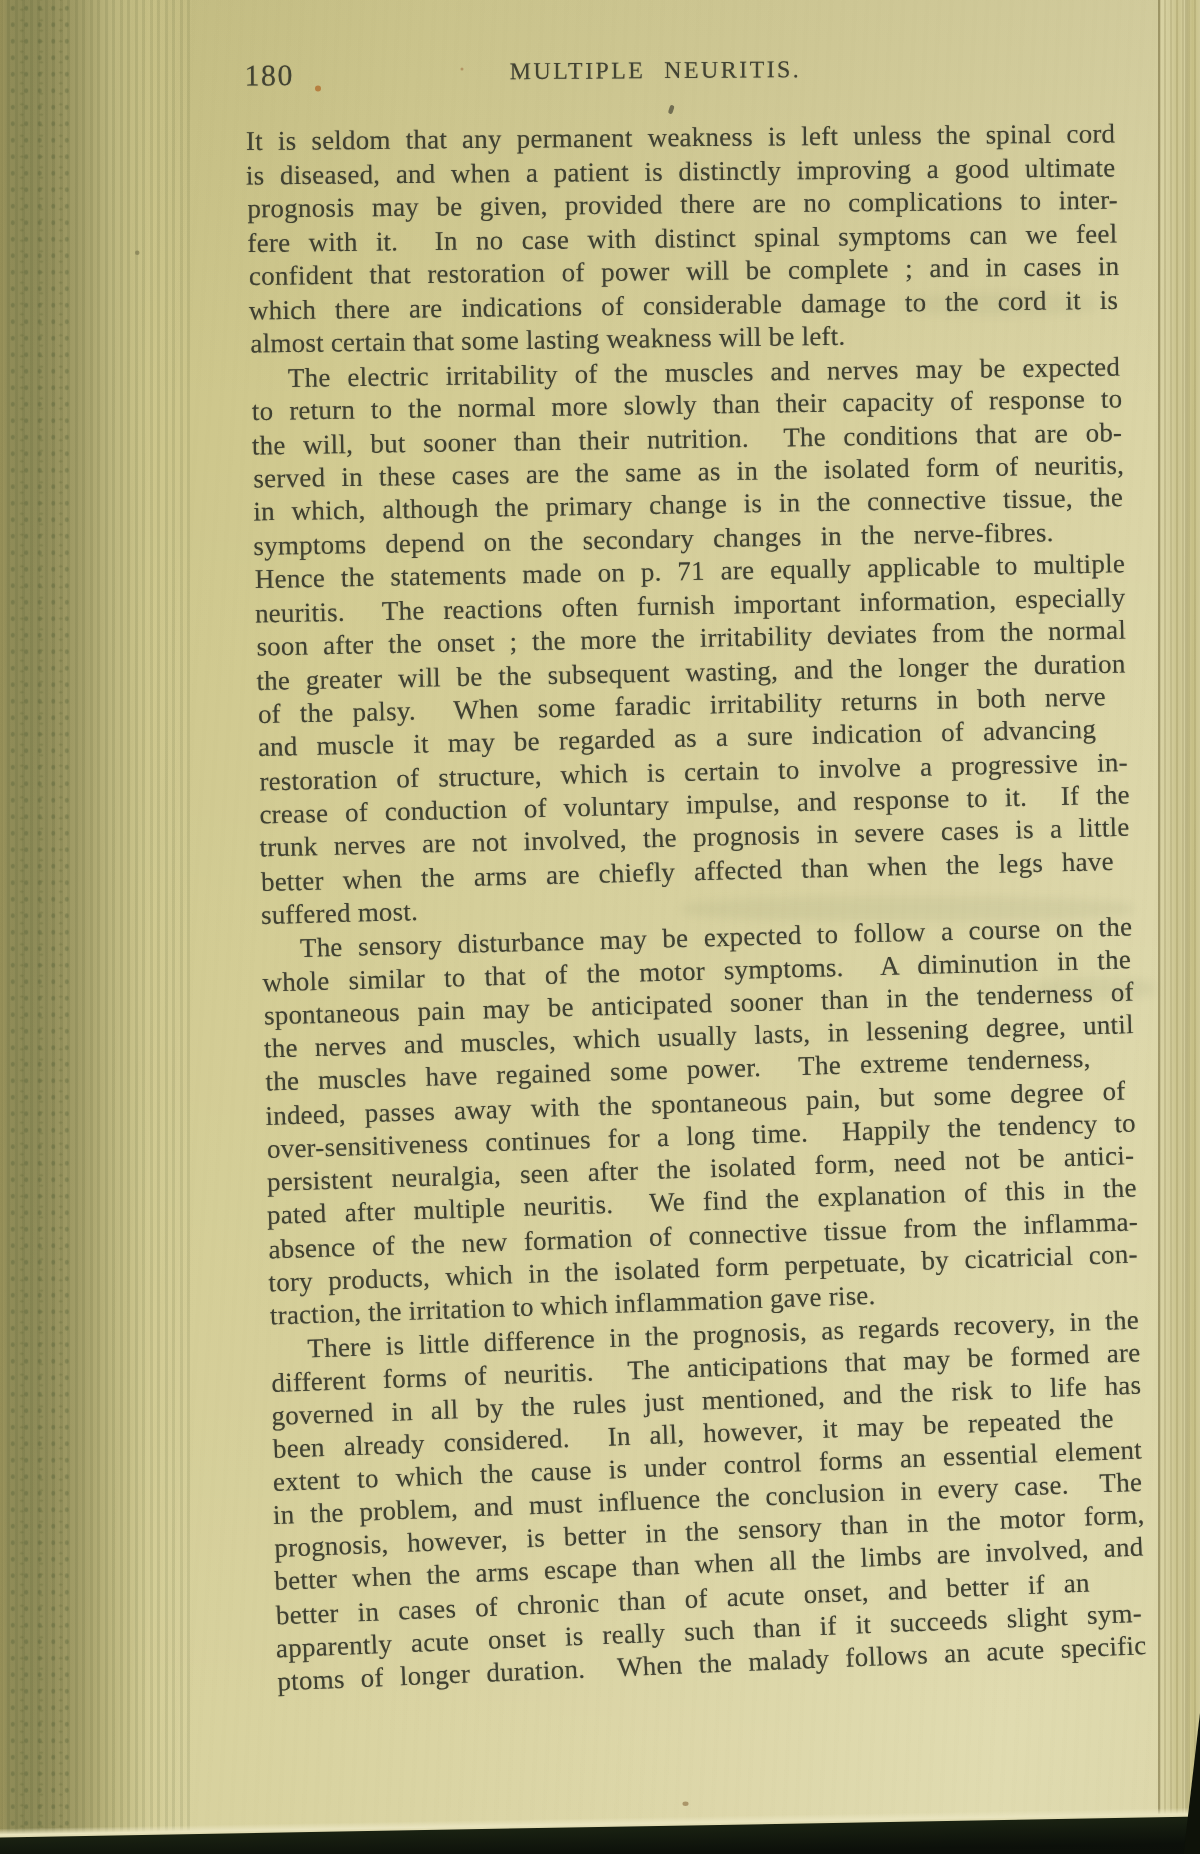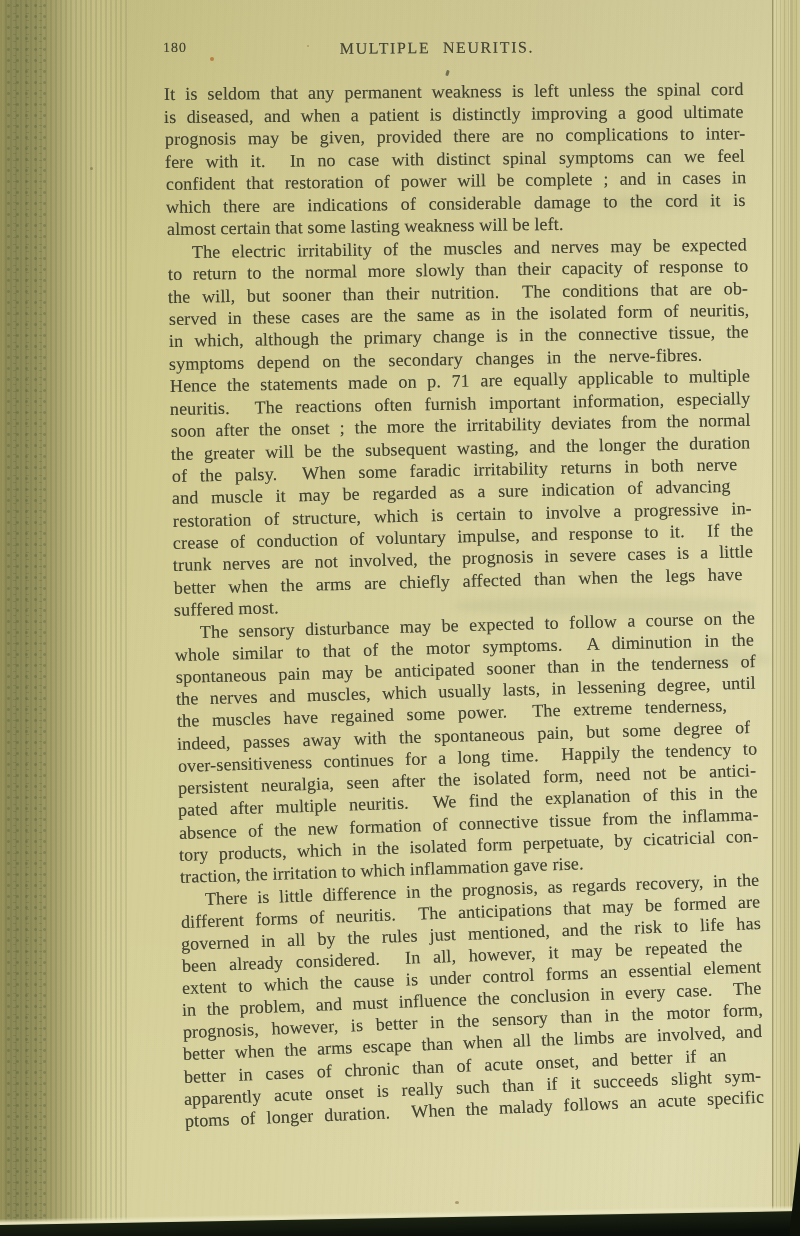--- a/index.html
+++ b/index.html
@@ -26,21 +26,21 @@
   .grain{position:absolute;inset:0;z-index:1;opacity:.35;
     background:repeating-linear-gradient(93deg, rgba(120,110,60,0.03) 0 3px, rgba(0,0,0,0) 3px 8px);}
   
   .page-bottom-highlight{position:absolute;left:-6px;right:-6px;top:1212px;height:7px;z-index:4;
     transform:rotate(-1deg);background:linear-gradient(to bottom,rgba(240,236,200,0),#e9e4bf 60%,#d8d2a4);}
   .bg-bottom{position:absolute;left:-8px;right:-8px;top:1218px;height:40px;z-index:5;
     transform:rotate(-1deg);background:linear-gradient(to bottom,#1a2212,#0c100a 45%,#0a0d07);}
   .bg-corner{position:absolute;right:0;top:1142px;width:16px;height:96px;z-index:5;
     background:#0e1209;clip-path:polygon(100% 0, 30% 100%, 100% 100%);}
   
-  .page-number{position:absolute;left:163px;top:40px;z-index:3;font-size:14px;
+  .page-number{position:absolute;left:163px;top:40px;z-index:3;font-size:20px;
     color:rgba(62,63,48,0.95);letter-spacing:1px;transform:rotate(-0.4deg);transform-origin:0 50%;
     text-shadow:0 0 0.6px rgba(62,62,48,0.5);}
   .running-head{position:absolute;left:164px;top:41px;width:546px;z-index:3;text-align:center;
     font-size:16px;letter-spacing:1.6px;word-spacing:7px;color:rgba(62,63,48,0.95);
     transform:rotate(-0.4deg);transform-origin:0 50%;text-shadow:0 0 0.6px rgba(62,62,48,0.5);}
   
   #body-text .line{position:absolute;height:23px;z-index:3;font-size:18px;letter-spacing:0.15px;
     color:rgba(60,61,47,0.94);transform-origin:0 50%;
     text-shadow:0 0 0.6px rgba(62,62,48,0.55);}
   #body-text .line span{white-space:pre;display:inline-block;}

